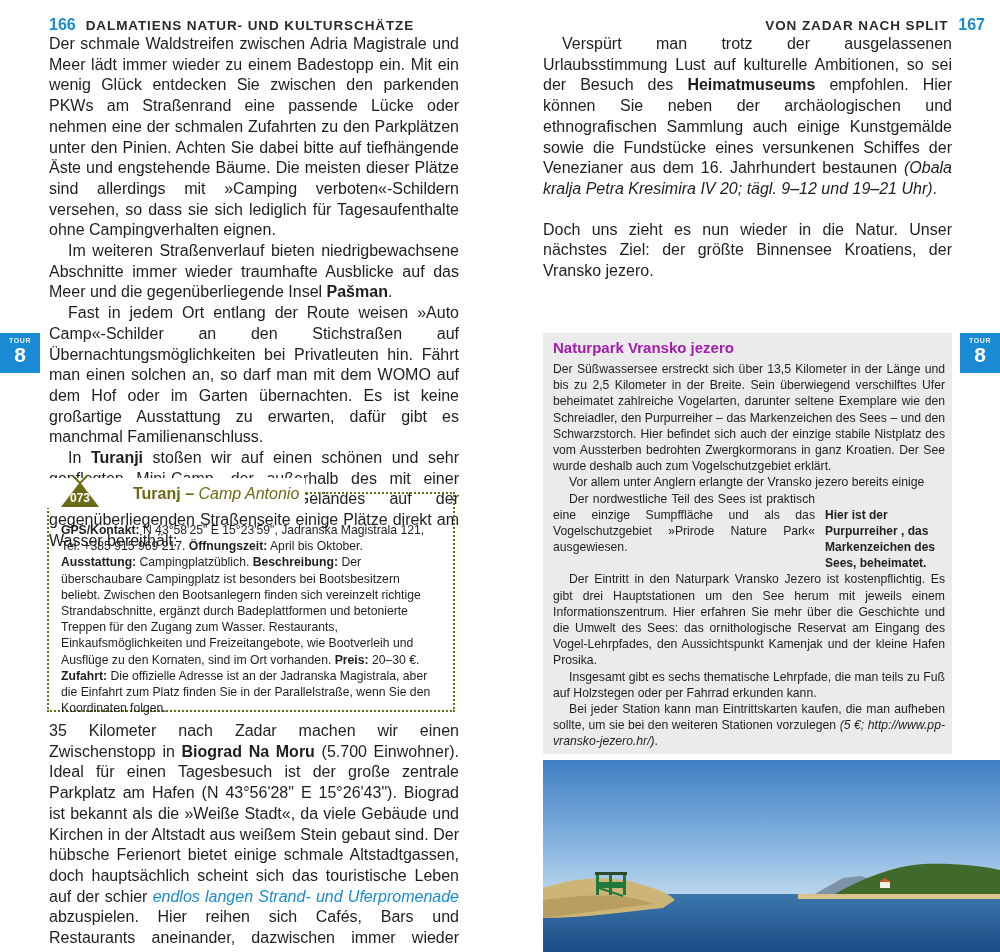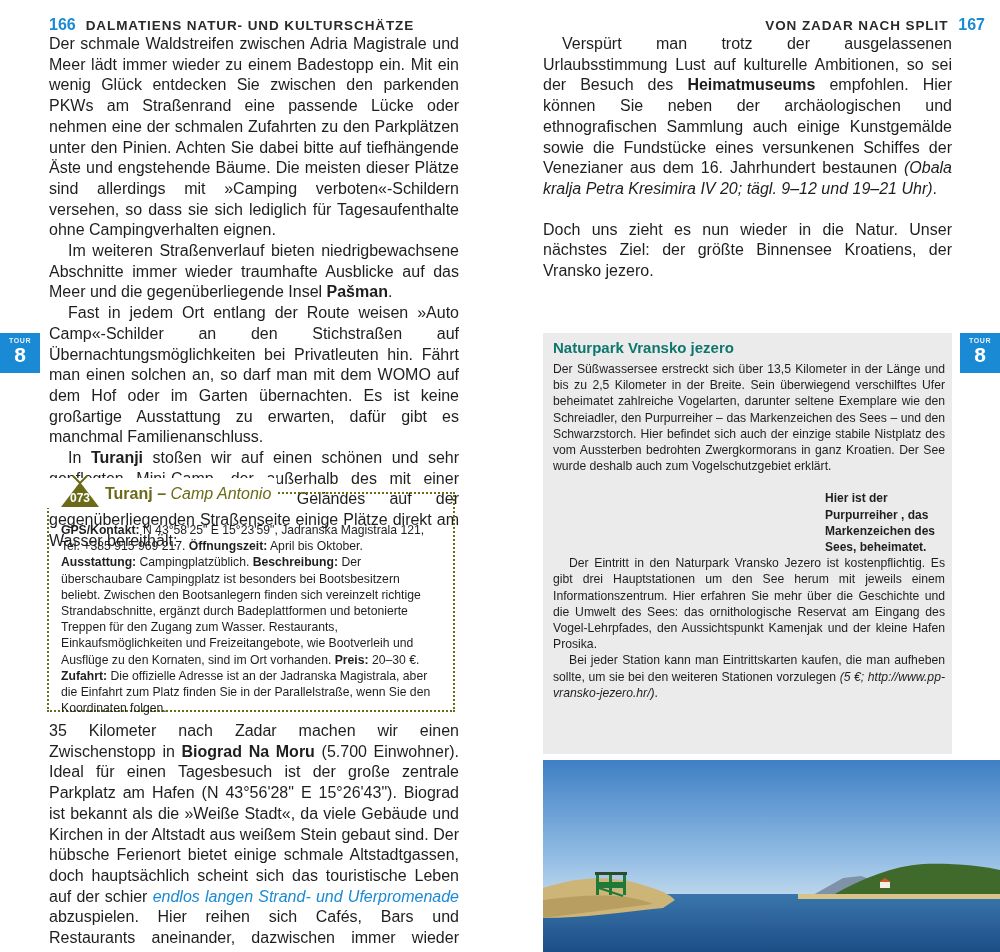--- a/index.html
+++ b/index.html
@@ -27,32 +27,32 @@
   .col p { margin: 0; }
   .col p.ind { text-indent: 19px; }
   .col p.gap { margin-top: 20px; }
   b { font-weight: bold; }
   .lnk { color: #1a8ad4; font-style: italic; }
 
   
   #camp-box { position: absolute; left: 47px; top: 492px; width: 404px; height: 216px;
               border: 2.5px dotted #6b6a18; }
   #camp-title { position: absolute; left: 47px; top: 478px; height: 30px; display: flex; align-items: flex-end;
-                background: #fff; padding: 0 6px 0 0; }
+                background: #fff; padding: 0 6px 0 0; gap: 28px; }
   .tent { position: relative; width: 42px; height: 32px; margin-left: 12px; }
   .tent svg { position: absolute; left: 0; top: 0; }
   .tent .num { position: absolute; left: 0; width: 42px; bottom: 3px; text-align: center; color: #fff;
                font-size: 12px; font-weight: bold; }
   #camp-name { color: #6b6a18; font-size: 16px; font-weight: bold; margin-left: 4px; margin-bottom: 5px; }
   #camp-name i { font-weight: normal; margin-top: 24px; }
   #camp-text { position: absolute; left: 61px; top: 522px; width: 374px; font-size: 12.2px; line-height: 16.2px; color: #1e1e1e; }
 
   
   #info-box { position: absolute; left: 543px; top: 333px; width: 409px; height: 421px; background: #ebebeb; }
-  #info-title { position: absolute; left: 553px; top: 339px; color: #0f766e; font-weight: bold; font-size: 15px; }
+  #info-title { position: absolute; left: 553px; top: 339px; color: #a21caf; font-weight: bold; font-size: 15px; }
   #info-text { position: absolute; left: 553px; top: 361px; width: 392px; font-size: 12.2px; line-height: 16.2px; text-align: justify; }
   #info-text p { margin: 0; }
   #info-text p.ind { text-indent: 16px; }
   .two-col { display: flex; gap: 10px; }
   .two-col .main { width: 262px; text-align: justify; }
   .two-col .quote { width: 120px; font-weight: bold; font-size: 12px; line-height: 16.2px; padding-top: 0; text-align: left; }
 
   
   #photo { position: absolute; left: 543px; top: 760px; width: 457px; height: 192px; overflow: hidden; }
 </style>
@@ -104,26 +104,29 @@
 
 <div id="col-right" class="col">
   <p class="ind"><span>Verspürt man trotz der ausgelassenen Urlaubsstimmung Lust auf kulturelle Ambitionen, so sei der Besuch des </span><b>Heimatmuseums</b><span> empfohlen. Hier können Sie neben der archäologischen und ethnografischen Sammlung auch einige Kunstgemälde sowie die Fundstücke eines versunkenen Schiffes der Venezianer aus dem 16. Jahrhundert bestaunen </span><i>(Obala kralja Petra Kresimira IV 20; tägl. 9–12 und 19–21 Uhr)</i><span>.</span></p>
   <p class="gap">Doch uns zieht es nun wieder in die Natur. Unser nächstes Ziel: der größte Binnensee Kroatiens, der Vransko jezero.</p>
 </div>
 
 <div id="info-box"></div>
 <div id="info-title">Naturpark Vransko jezero</div>
 <div id="info-text">
   <p>Der Süßwassersee erstreckt sich über 13,5 Kilometer in der Länge und bis zu 2,5 Kilometer in der Breite. Sein überwiegend verschilftes Ufer beheimatet zahlreiche Vogelarten, darunter seltene Exemplare wie den Schreiadler, den Purpurreiher – das Markenzeichen des Sees – und den Schwarzstorch. Hier befindet sich auch der einzige stabile Nistplatz des vom Aussterben bedrohten Zwergkormorans in ganz Kroatien. Der See wurde deshalb auch zum Vogelschutzgebiet erklärt.</p>
+  <p class="ind" style="text-align:justify;">Vor allem unter Anglern erlangte der Vransko jezero bereits einige</p>
   <div class="two-col">
     <div class="main">
+      <p class="ind">Der nordwestliche Teil des Sees ist praktisch eine einzige Sumpffläche und als das Vogelschutzgebiet »Prirode Nature Park« ausgewiesen.</p>
     </div>
     <div class="quote" style="padding-top:16px;">Hier ist der Purpurreiher , das Markenzeichen des Sees, beheimatet.</div>
   </div>
   <p class="ind">Der Eintritt in den Naturpark Vransko Jezero ist kostenpflichtig. Es gibt drei Hauptstationen um den See herum mit jeweils einem Informationszentrum. Hier erfahren Sie mehr über die Geschichte und die Umwelt des Sees: das ornithologische Reservat am Eingang des Vogel-Lehrpfades, den Aussichtspunkt Kamenjak und der kleine Hafen Prosika.</p>
+  <p class="ind">Insgesamt gibt es sechs thematische Lehrpfade, die man teils zu Fuß auf Holzstegen oder per Fahrrad erkunden kann.</p>
   <p class="ind"><span>Bei jeder Station kann man Eintrittskarten kaufen, die man aufheben sollte, um sie bei den weiteren Stationen vorzulegen </span><i>(5 €; http://www.pp-vransko-jezero.hr/)</i><span>.</span></p>
 </div>
 
 <div id="photo">
   <svg width="457" height="192" viewBox="0 0 457 192" preserveAspectRatio="none">
     <defs>
       <linearGradient id="sky" x1="0" y1="0" x2="0" y2="1">
         <stop offset="0" stop-color="#3f7fc4"></stop>
         <stop offset="0.7" stop-color="#8fbbe3"></stop>
         <stop offset="1" stop-color="#bcd6ec"></stop>

